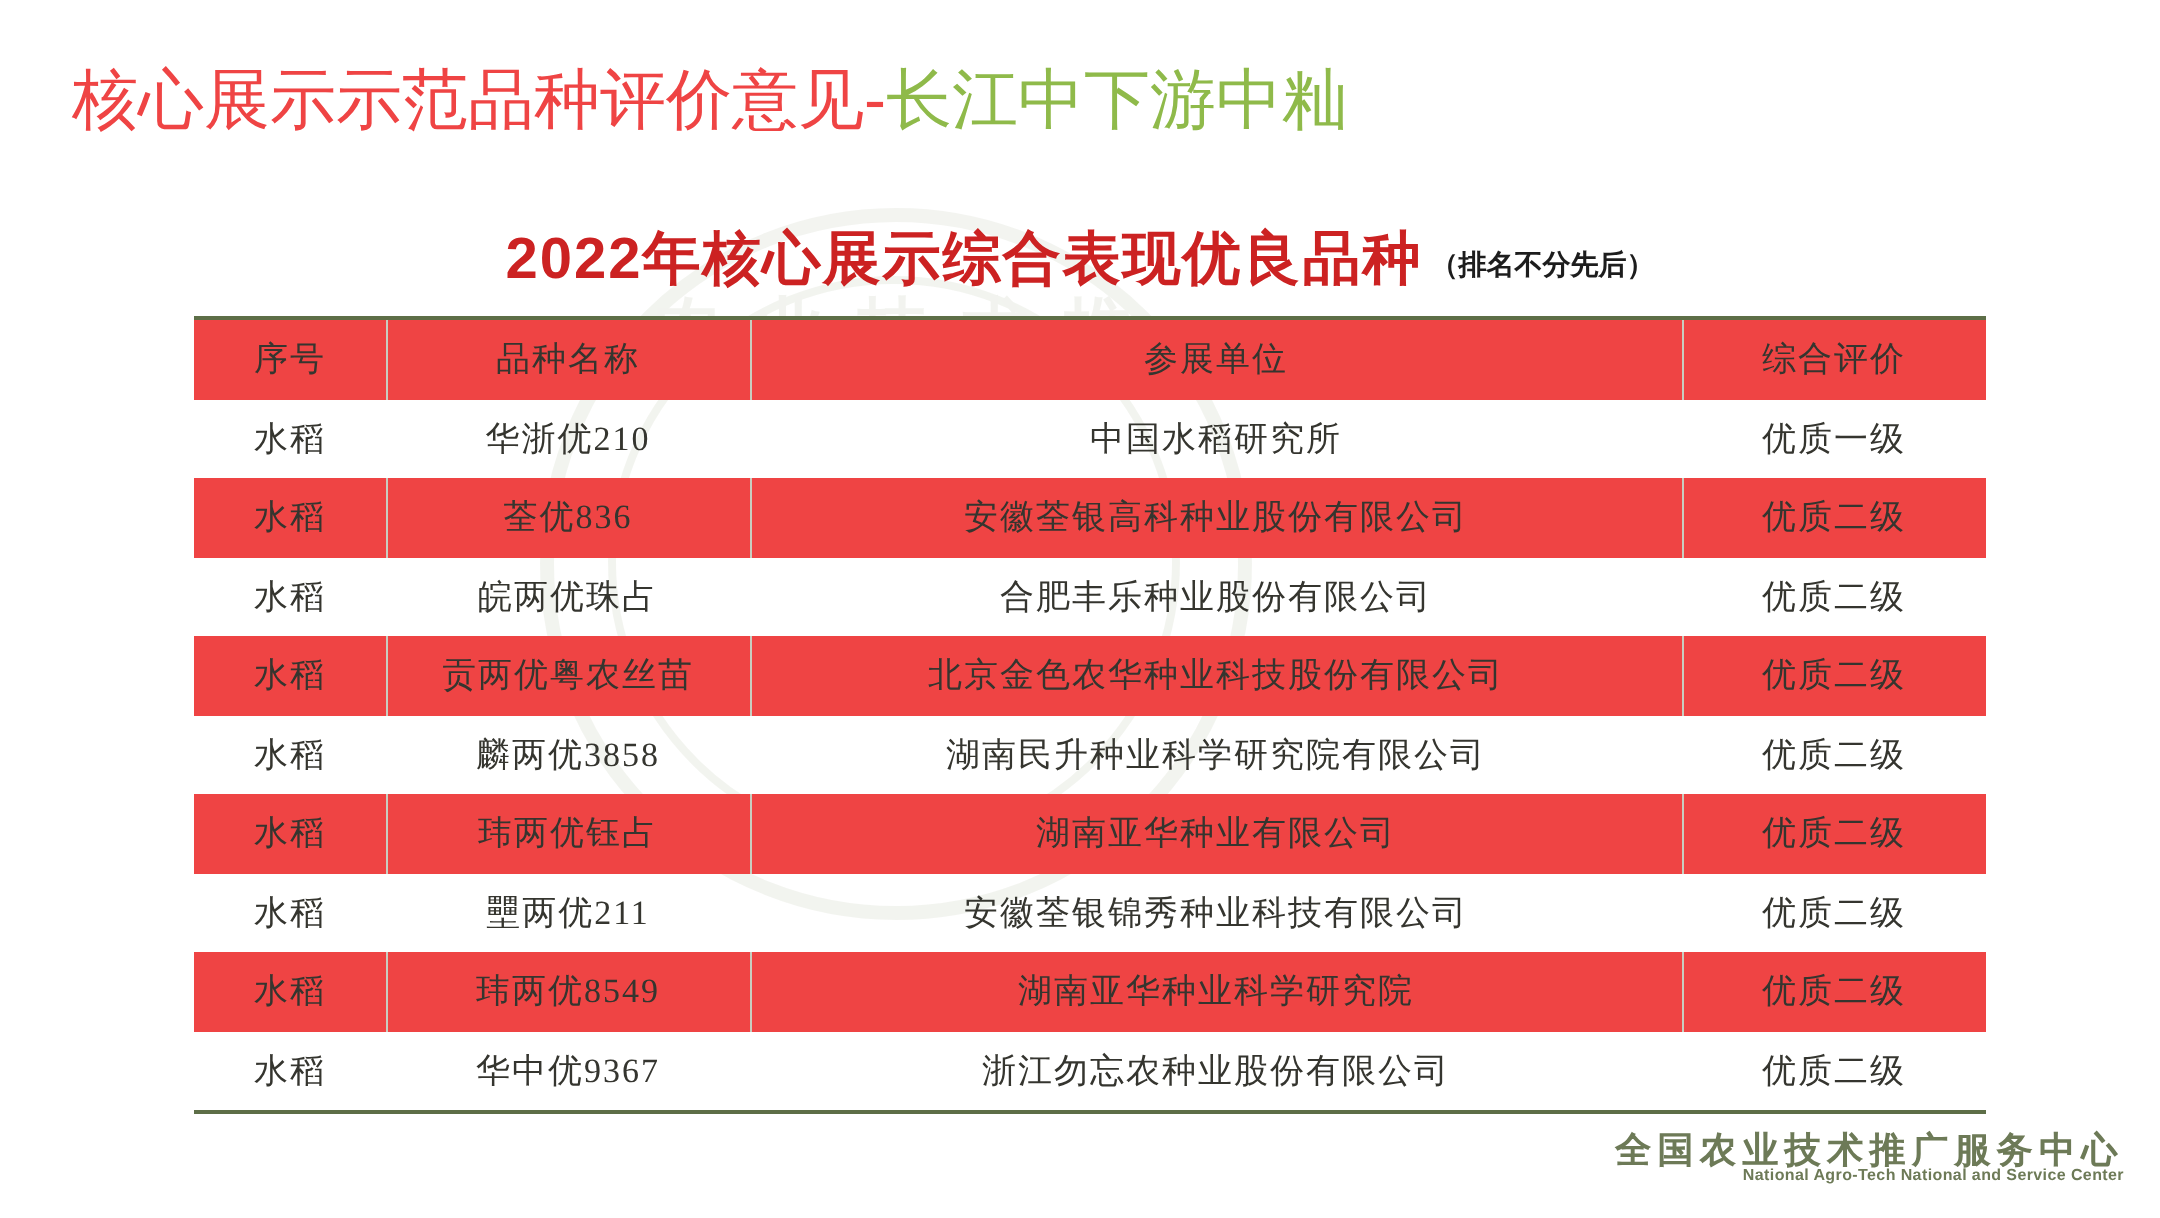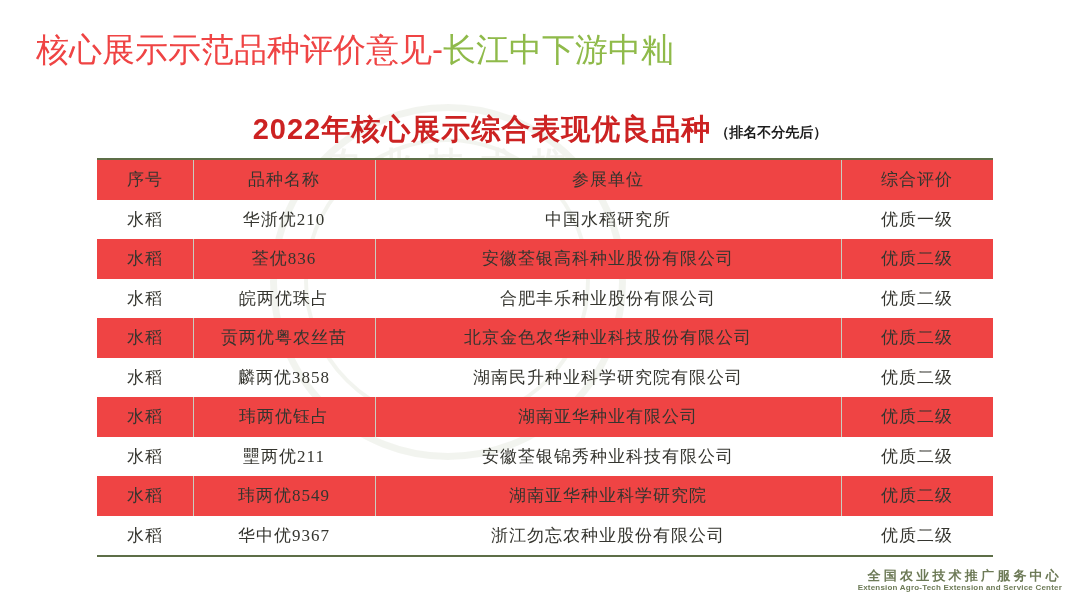--- a/index.html
+++ b/index.html
@@ -129,21 +129,21 @@
   
   .footer-logo {
     position: absolute;
     right: 18px;
     top: 568px;
     text-align: right;
     z-index: 3;
   }
   .logo-cn {
     font-family: "Liberation Sans", "DejaVu Sans", sans-serif;
-    font-size: 13px;
+    font-size: 18px;
     font-weight: bold;
     color: #6d7a57;
     letter-spacing: 3.2px;
     line-height: 15px;
   }
   .logo-en {
     font-family: "Liberation Sans", "DejaVu Sans", sans-serif;
     font-size: 8px;
     font-weight: bold;
     color: #6d7a57;
@@ -234,14 +234,14 @@
         <td>华中优9367</td>
         <td>浙江勿忘农种业股份有限公司</td>
         <td>优质二级</td>
       </tr>
     </tbody>
   </table>
 </div>
 
 <div class="footer-logo">
   <div class="logo-cn">全国农业技术推广服务中心</div>
-  <div class="logo-en">Extension Agro-Tech Extension and Service Center</div>
+  <div class="logo-en">National Agro-Tech National and Service Center</div>
 </div>
 
 </body></html>

